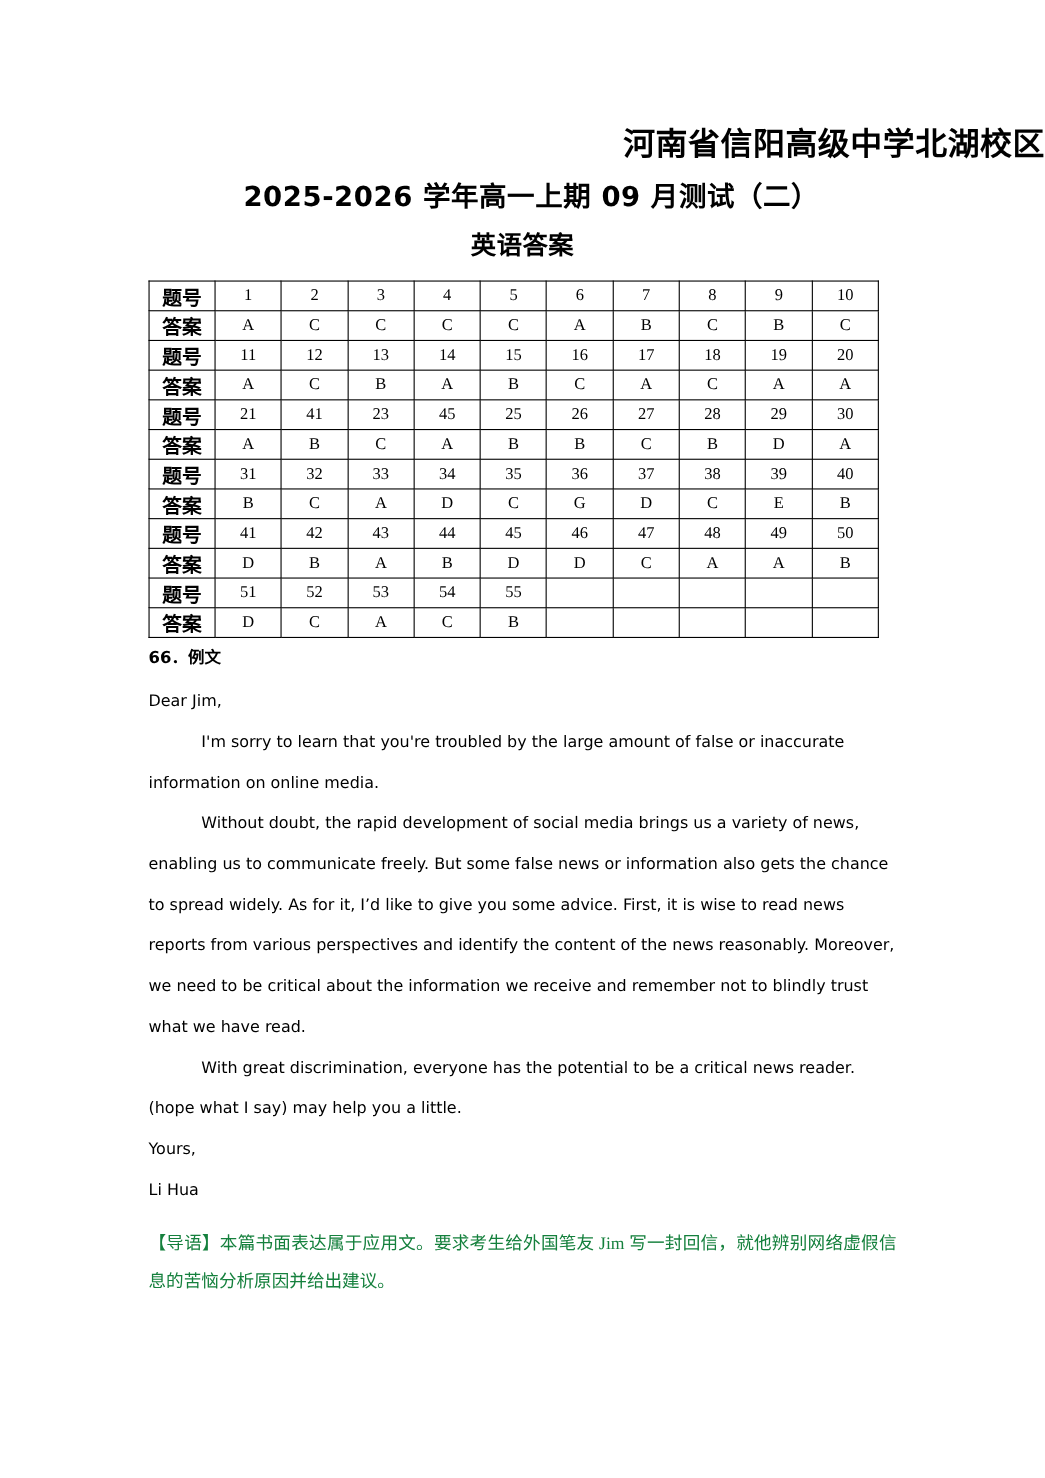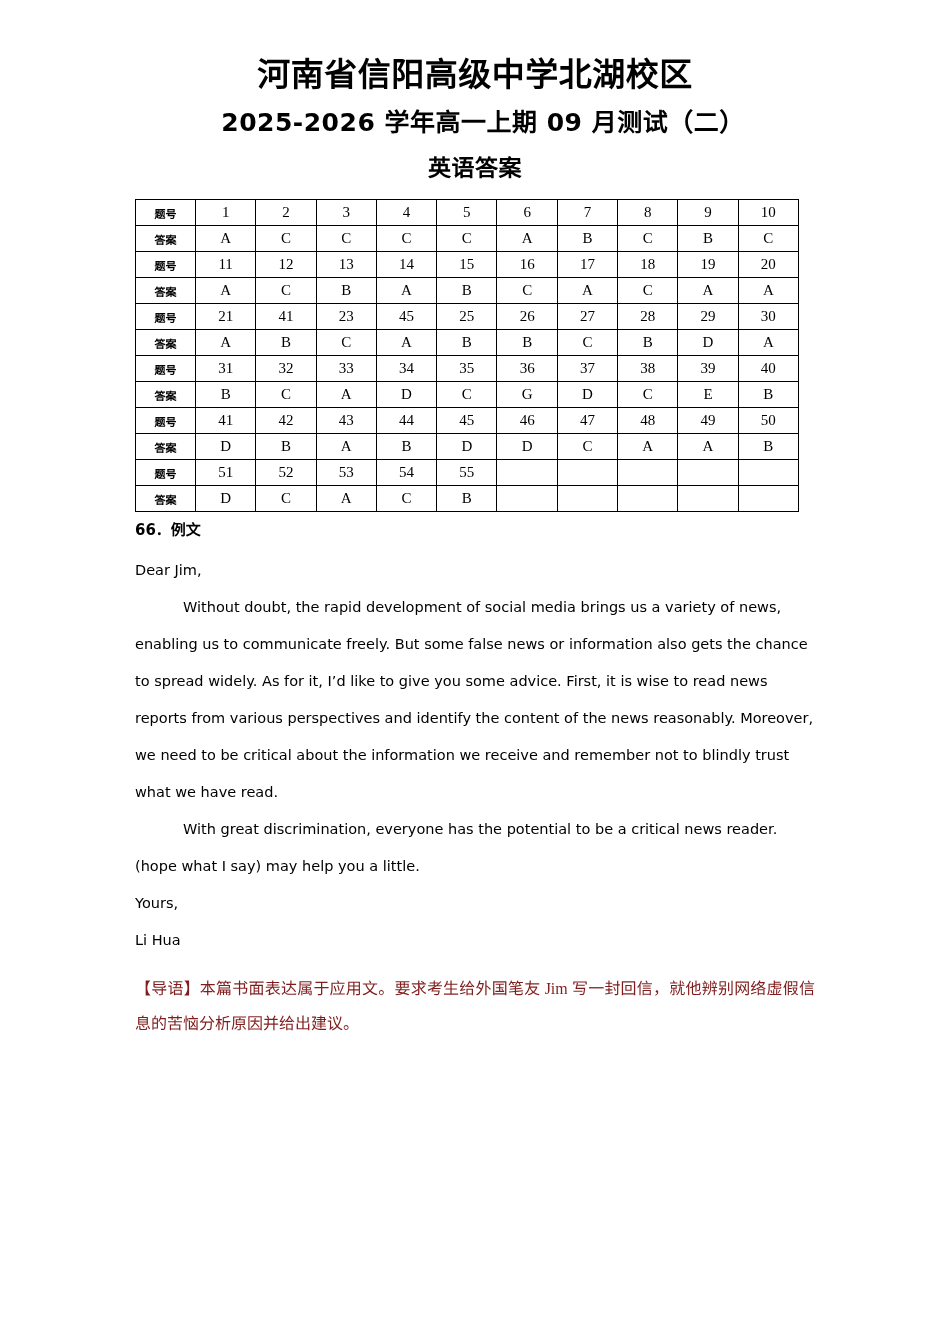--- a/index.html
+++ b/index.html
@@ -27,23 +27,24 @@
   }
 
   
   .doc-title {
     text-align: center;
     font-family: "DejaVu Sans", "Liberation Sans", sans-serif;
     font-weight: bold;
     letter-spacing: 0.5px;
   }
   .title-line-1 {
-    font-size: 33px;
+    font-size: 29px;
     line-height: 30px;
-    padding-top: 60px;
+    padding-top: 116px;
+    text-align: right;
   }
   .title-line-2 {
     font-size: 25px;
     line-height: 30px;
     padding-top: 18px;
     margin-left: 16px;
   }
   .title-line-3 {
     font-size: 23px;
     line-height: 28px;
@@ -65,21 +66,21 @@
     height: 25px;
     text-align: center;
     vertical-align: middle;
     font-size: 15px;
     font-family: "Liberation Serif", "DejaVu Serif", serif;
     padding: 0;
   }
   table.answers td.rowlabel {
     font-family: "DejaVu Sans", "Liberation Sans", sans-serif;
     font-weight: bold;
-    font-size: 11px;
+    font-size: 18px;
     width: 60px;
   }
   table.answers col.lab { width: 60px; }
   table.answers col.dat { width: 60.3px; }
 
   
   .fills {
     margin: 6px 0 0 135px;
     width: 700px;
   }
@@ -123,21 +124,21 @@
     text-align: left;
   }
 
   
   .note {
     margin: 12px 0 0 135px;
     width: 680px;
     font-family: "Liberation Serif", "DejaVu Serif", serif;
     font-size: 16px;
     line-height: 35px;
-    color: #7f1d1d;
+    color: #15803d;
     text-align: justify;
   }
   .note p { margin: 0; padding: 0; }
 </style>
 </head>
 <body>
 
 <div class="page">
 
   <div class="doc-title">
@@ -326,20 +327,21 @@
         </tr>
       </tbody>
     </table>
   </div>
 
 
   <div class="sample-label">66．例文</div>
 
   <div class="essay">
     <p>Dear Jim,</p>
+    <p class="indent">I'm sorry to learn that you're troubled by the large amount of false or inaccurate information on online media.</p>
     <p class="indent">Without doubt, the rapid development of social media brings us a variety of news, enabling us to communicate freely. But some false news or information also gets the chance to spread widely. As for it, I’d like to give you some advice. First, it is wise to read news reports from various perspectives and identify the content of the news reasonably. Moreover, we need to be critical about the information we receive and remember not to blindly trust what we have read.</p>
     <p class="indent">With great discrimination, everyone has the potential to be a critical news reader. (hope what I say) may help you a little.</p>
   </div>
 
   <div class="signoff">
     <div>Yours,</div>
     <div>Li Hua</div>
   </div>
 
   <div class="note">

